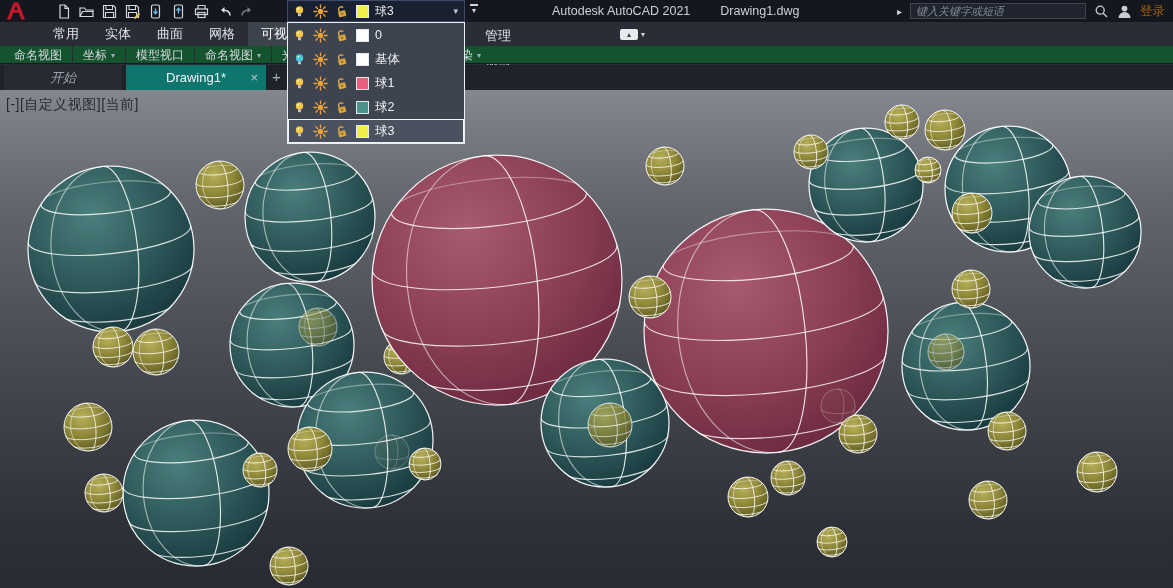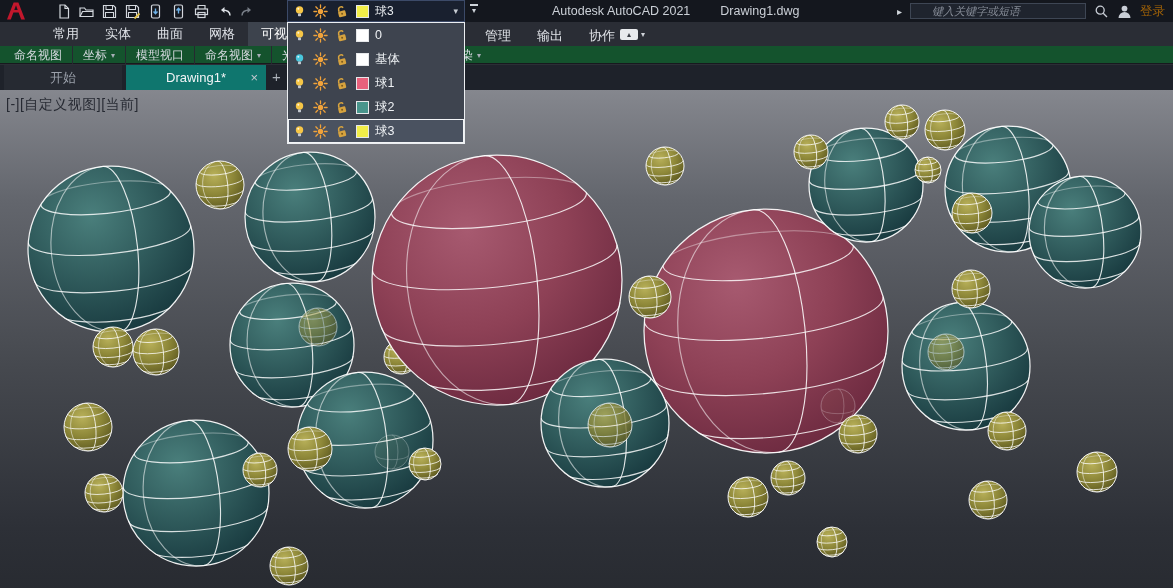--- a/index.html
+++ b/index.html
@@ -13,45 +13,45 @@
   .qat { position:absolute; left:52px; top:0; height:22px; display:flex; align-items:center; }
   .qat-icon { width:23px; height:22px; display:flex; align-items:center; justify-content:center; cursor:default; }
   .qat-chevron { position:absolute; left:468px; top:4px; width:12px; display:flex; flex-direction:column; align-items:center; }
   .qat-chevron .bar { width:8px; height:2px; background:#cfd4da; margin-bottom:1px; }
   .qat-chevron .tri { font-size:8px; line-height:7px; color:#cfd4da; }
   .title { position:absolute; left:552px; top:0; height:22px; line-height:22px; font-size:12.5px; color:#cbd0d7; white-space:nowrap; }
   .title .doc { margin-left:30px; }
   .tright { position:absolute; right:8px; top:0; height:22px; display:flex; align-items:center; gap:8px; }
   .expand { color:#cfd4da; font-size:10px; }
   .searchbox { width:176px; height:16px; background:#1f242e; border:1px solid #3e4654; color:#d0d4da;
-    font-size:11px; padding:0 21px; font-family:"Liberation Sans",sans-serif; }
+    font-size:11px; padding:0 5px; font-family:"Liberation Sans",sans-serif; }
   .searchbox::placeholder { color:#868c97; font-style:italic; }
   .signin { font-size:12.5px; color:#a16207; }
 
   
   .ribbontabs { position:absolute; left:0; top:22px; width:100%; height:24px; background:#2a2d35; z-index:5; }
   #tabsL { position:absolute; left:40px; top:0; height:24px; display:flex;text-align:center; }
-  #tabsR { position:absolute; left:472px; top:2px; height:24px; display:flex; }
+  #tabsR { position:absolute; left:472px; top:2px; height:24px; display:flex;flex-direction:column; }
   .rtab { padding:0 13px; line-height:24px; font-size:13px; color:#dfe2e7; white-space:nowrap; }
   .rtab.active { background:#3d434d; color:#ffffff; }
   .minbtn { position:absolute; left:620px; top:0; height:24px; display:flex; align-items:center; gap:3px; }
   .minbtn .box { width:18px; height:11px; background:#e8eaed; color:#3a3e45; font-size:8px; line-height:11px; text-align:center; border-radius:2px; }
   .minbtn .dd { font-size:8px; color:#cfd3d9; }
 
   
   .panelrow { position:absolute; left:0; top:46px; width:100%; height:18px; background:#14532d; border-bottom:1px solid #17191e; z-index:5; }
   #panels { position:absolute; left:4px; top:0; height:18px; display:flex; }
   .pitem { display:flex; align-items:center; gap:4px; padding:0 10px; font-size:12px; color:#d4d8de; border-right:1px solid #262931; white-space:nowrap; }
   .pitem .arr, .partial .arr { font-size:8px; color:#a7adb6; }
   .partial { position:absolute; left:461px; top:0; height:18px; display:flex; align-items:center; gap:4px; font-size:12px; color:#d4d8de; }
 
   
   .filetabs { position:absolute; left:0; top:65px; width:100%; height:25px; background:#1e222a; z-index:5; }
   .ftab { position:absolute; top:0; height:25px; line-height:25px; text-align:center; font-size:13px; }
-  .ftab.start { left:4px; width:118px; background:#262a32; color:#9ba1ab; }
+  .ftab.start { left:4px; width:118px; background:#262a32; color:#9ba1ab;font-style:italic; }
   .ftab.active { left:126px; width:140px; background:#0f766e; color:#f2f4f6; }
   .ftab.active .close { position:absolute; right:8px; top:0; color:#c3c8cf; font-size:13px; }
   .addtab { position:absolute; left:272px; top:0; height:25px; line-height:24px; font-size:15px; color:#aab0b8; }
 
   
   .canvas { position:absolute; left:0; top:90px; width:1173px; height:498px;
     background:linear-gradient(180deg,#85878e 0%,#63666d 22%,#46494f 55%,#2d3037 88%,#282b31 100%); }
   .vplabel { position:absolute; left:6px; top:6px; font-size:14px; color:rgba(25,29,37,0.88); letter-spacing:0.5px; z-index:2; }
   #scene { position:absolute; left:0; top:0; }
 

